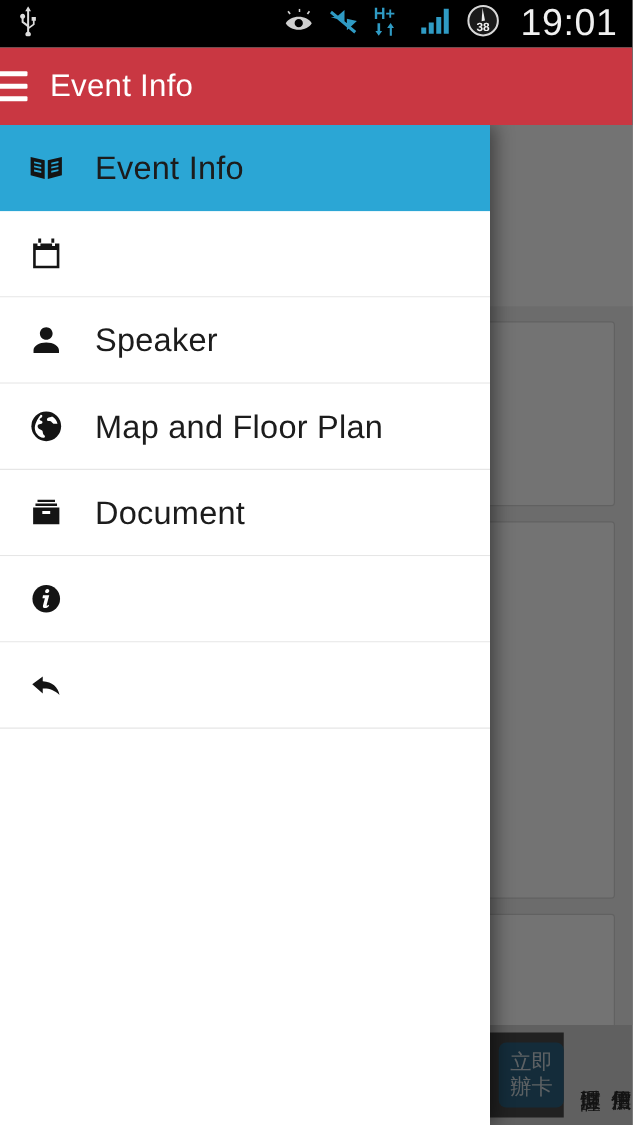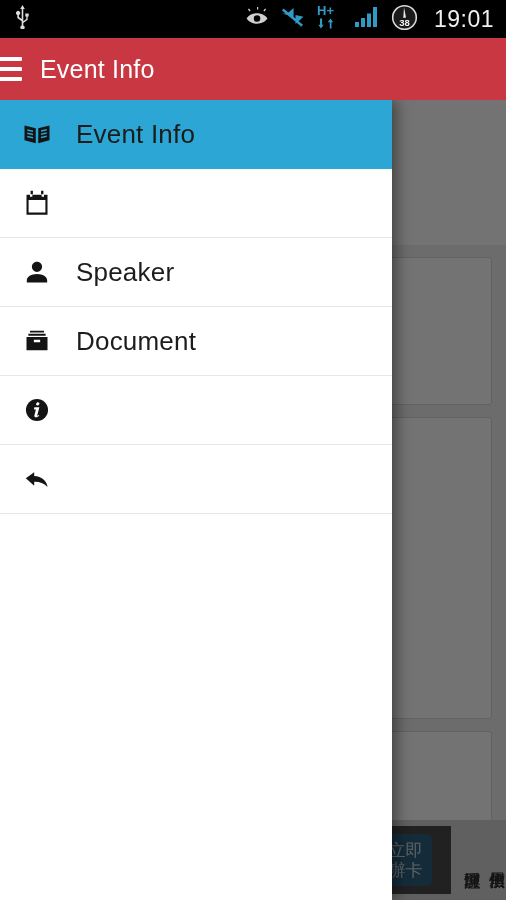--- a/index.html
+++ b/index.html
@@ -13,21 +13,21 @@
   
   .statusbar{
     position:absolute; left:0; top:0; width:506px; height:38px;
     background:#000; display:flex; align-items:center;
     padding:0 12px 0 14px;
   }
   .sb-left{ display:flex; align-items:center; gap:10px; }
   .sb-right{ margin-left:auto; display:flex; align-items:center; gap:11px; }
   .sb-icon{ display:block; }
   .sb-clock{
-    color:#f0f0f0; font-size:23px; letter-spacing:.5px;
+    color:#f0f0f0; font-size:30px; letter-spacing:.5px;
     font-family:"Liberation Sans", sans-serif; margin-left:5px;
   }
 
   
   .actionbar{
     position:absolute; left:0; top:38px; width:506px; height:62px;
     background:#c93742; display:flex; align-items:center;
   }
   .hamburger{
     width:32px; height:62px; display:flex; flex-direction:column;
@@ -62,21 +62,21 @@
   }
   .card .line{ font-size:19px; color:#1a1a1a; line-height:34px; white-space:nowrap; }
   .card .cjk{ font-family:"DejaVu Sans", sans-serif; }
   .gap{ height:16px; }
   .adbar{
     position:absolute; left:0; bottom:0; width:506px; height:80px;
     background:#d4d4d4; display:flex; align-items:center;
   }
   .ad-thumb{
     width:120px; height:68px; margin-left:360px; background:#4a4a4a;
-    display:flex; align-items:center; justify-content:center;
+    display:flex; align-items:center; justify-content:flex-end;
   }
   .ad-btn{
     background:#2d6382; color:#cfd8dd; font-size:17px; line-height:20px;
     padding:6px 9px; border-radius:6px; text-align:center;
     font-family:"DejaVu Sans", sans-serif;
   }
   .ad-legal{
     margin-left:12px; display:flex; flex-direction:row-reverse; gap:6px;
     font-family:"DejaVu Sans", sans-serif; font-size:16px; color:#2b2b2b;
   }
@@ -173,20 +173,29 @@
 
     <div class="nav-item">
       <span class="nav-icon">
         <svg width="26" height="26" viewBox="0 0 24 24">
             <path fill="#141414" d="M12 2.5c2.6 0 4.7 2.1 4.7 4.7S14.6 11.9 12 11.9 7.3 9.8 7.3 7.2 9.4 2.5 12 2.5zm0 11.3c5.2 0 9.4 2.6 9.4 5.8v2H2.6v-2c0-3.2 4.2-5.8 9.4-5.8z"></path>
           </svg>
       </span>
       <span class="nav-label">Speaker</span>
     </div>
 
+    <div class="nav-item">
+      <span class="nav-icon">
+        <svg width="28" height="28" viewBox="0 0 24 24">
+            <circle cx="12" cy="12" r="10.2" fill="#141414"></circle>
+            <path fill="#fff" d="M8.2 4.1c.9-.1 1.3.6 1 1.3-.3.8-1.4.8-1.7 1.6-.2.7.5 1 1.1 1.2.8.2 1.1 1.1.6 1.7-.6.7-1.7.5-2.5.9-.9.5-.7 1.8-.1 2.5.7.8 1.9.8 2.6 1.6.6.7.3 1.8.8 2.6.3.5 1 .7 1.1 1.3.1.7-.6 1.2-1.3 1.1-2.9-.5-5.3-3.1-5.6-6.1-.3-3.2 1.6-6.4 4-9.7zm7.8 1.2c1.9 1 3.3 2.9 3.7 5-.9-.3-1.9.2-2.8-.1-.8-.3-1.1-1.3-1.9-1.6-.7-.3-1.6.1-2.2-.4-.5-.5-.3-1.4.2-1.8.8-.7 2-.6 3-1.1z"></path>
+          </svg>
+      </span>
+      <span class="nav-label">Map and Floor Plan</span>
+    </div>
 
     <div class="nav-item">
       <span class="nav-icon">
         <svg width="28" height="28" viewBox="0 0 24 24">
             <path fill="#141414" d="M6 3.2h12v1.6H6V3.2zm-1.4 2.6h14.8v1.7H4.6V5.8zM3 8.6h18V20H3V8.6zm6.3 2.4v2h5.4v-2H9.3z"></path>
           </svg>
       </span>
       <span class="nav-label">Document</span>
     </div>
 

